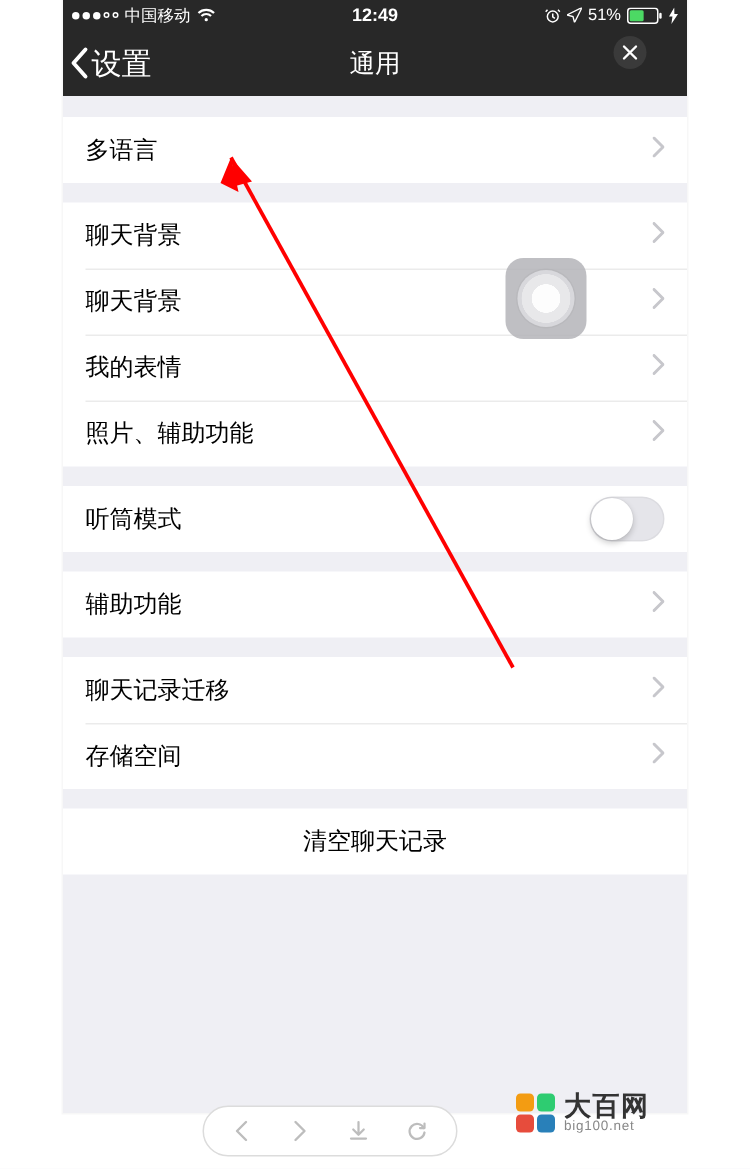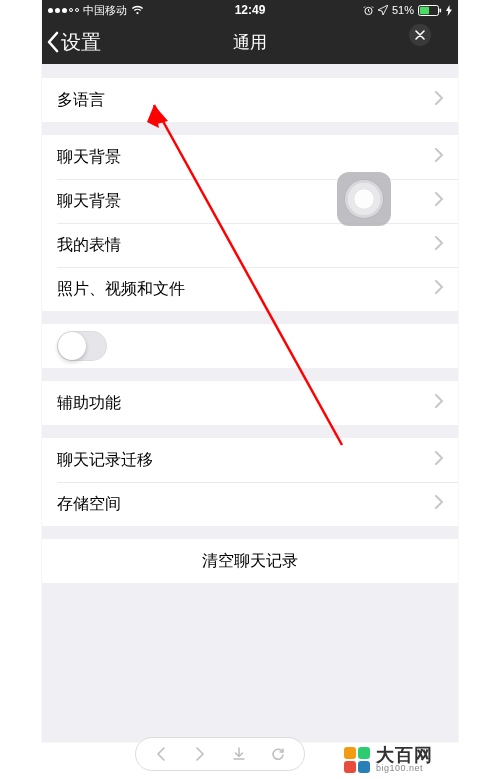--- a/index.html
+++ b/index.html
@@ -34,21 +34,21 @@
   .close-badge { position: absolute; right: 8px; top: 24px; width: 22px; height: 22px; border-radius: 50%; background: #3a3a3a; color: #fff; display: flex; align-items: center; justify-content: center; cursor: pointer; font-size: 12px; }
   
   .assistive { position: absolute; right: 48px; top: 172px; width: 54px; height: 54px; border-radius: 12px; background: rgba(180,180,185,0.85); display: flex; align-items: center; justify-content: center; cursor: pointer; }
   .assistive .ring { width: 38px; height: 38px; border-radius: 50%; background: radial-gradient(circle at center, #fdfdfd 0 35%, #e8e8ea 36% 60%, #d8d8dc 61% 100%); box-shadow: 0 0 0 1px rgba(0,0,0,0.03); }
   
   .arrow-ov { position: absolute; left: 42px; top: 0; width: 416px; height: 742px; pointer-events: none; }
   
   .toolbar { position: absolute; left: 50%; transform: translateX(-50%); bottom: 8px; width: 170px; height: 34px; border: 1px solid #dcdcdc; border-radius: 17px; background: #fff; display: flex; align-items: center; justify-content: space-evenly; color: #bdbdbd; }
   .toolbar .tb { cursor: pointer; display: flex; align-items: center; justify-content: center; width: 28px; height: 28px; }
   
-  .wm { position: absolute; right: 6px; bottom: 6px; display: flex; align-items: center; gap: 6px; }
+  .wm { position: absolute; right: 6px; bottom: 24px; display: flex; align-items: center; gap: 6px; }
   .wm .logo { width: 26px; height: 26px; position: relative; }
   .wm .logo .q { position: absolute; border-radius: 3px; width: 12px; height: 12px; }
   .wm .logo .q1 { left: 0; top: 0; background: #f39c12; }
   .wm .logo .q2 { right: 0; top: 0; background: #2ecc71; }
   .wm .logo .q3 { left: 0; bottom: 0; background: #e74c3c; }
   .wm .logo .q4 { right: 0; bottom: 0; background: #2980b9; }
   .wm .txt { display: flex; flex-direction: column; line-height: 1; }
   .wm .txt .big { font-size: 18px; font-weight: 700; color: #333; letter-spacing: 1px; }
   .wm .txt .small { font-size: 9px; color: #888; letter-spacing: 0.5px; }
 </style>
@@ -137,28 +137,29 @@
                 <path d="M1 1l6 6-6 6" fill="none" stroke="#c7c7cc" stroke-width="2" stroke-linecap="round" stroke-linejoin="round"></path>
               </svg></span>
           </div>
           <div class="row">
             <span class="label">我的表情</span>
             <span class="chevron"><svg width="8" height="14" viewBox="0 0 8 14">
                 <path d="M1 1l6 6-6 6" fill="none" stroke="#c7c7cc" stroke-width="2" stroke-linecap="round" stroke-linejoin="round"></path>
               </svg></span>
           </div>
           <div class="row">
-            <span class="label">照片、视频和文件</span>
-            <span class="chevron"><svg width="8" height="14" viewBox="0 0 8 14">
-                <path d="M1 1l6 6-6 6" fill="none" stroke="#c7c7cc" stroke-width="2" stroke-linecap="round" stroke-linejoin="round"></path>
-              </svg></span>
-          </div>
-        </div>
-        <div class="group">
-          <div class="row">
+            <span class="label">照片、辅助功能</span>
+            <span class="chevron"><svg width="8" height="14" viewBox="0 0 8 14">
+                <path d="M1 1l6 6-6 6" fill="none" stroke="#c7c7cc" stroke-width="2" stroke-linecap="round" stroke-linejoin="round"></path>
+              </svg></span>
+          </div>
+        </div>
+        <div class="group">
+          <div class="row">
+            <span class="label">听筒模式</span>
             <div class="switch">
               <div class="knob"></div>
             </div>
           </div>
         </div>
         <div class="group">
           <div class="row">
             <span class="label">辅助功能</span>
             <span class="chevron"><svg width="8" height="14" viewBox="0 0 8 14">
                 <path d="M1 1l6 6-6 6" fill="none" stroke="#c7c7cc" stroke-width="2" stroke-linecap="round" stroke-linejoin="round"></path>

